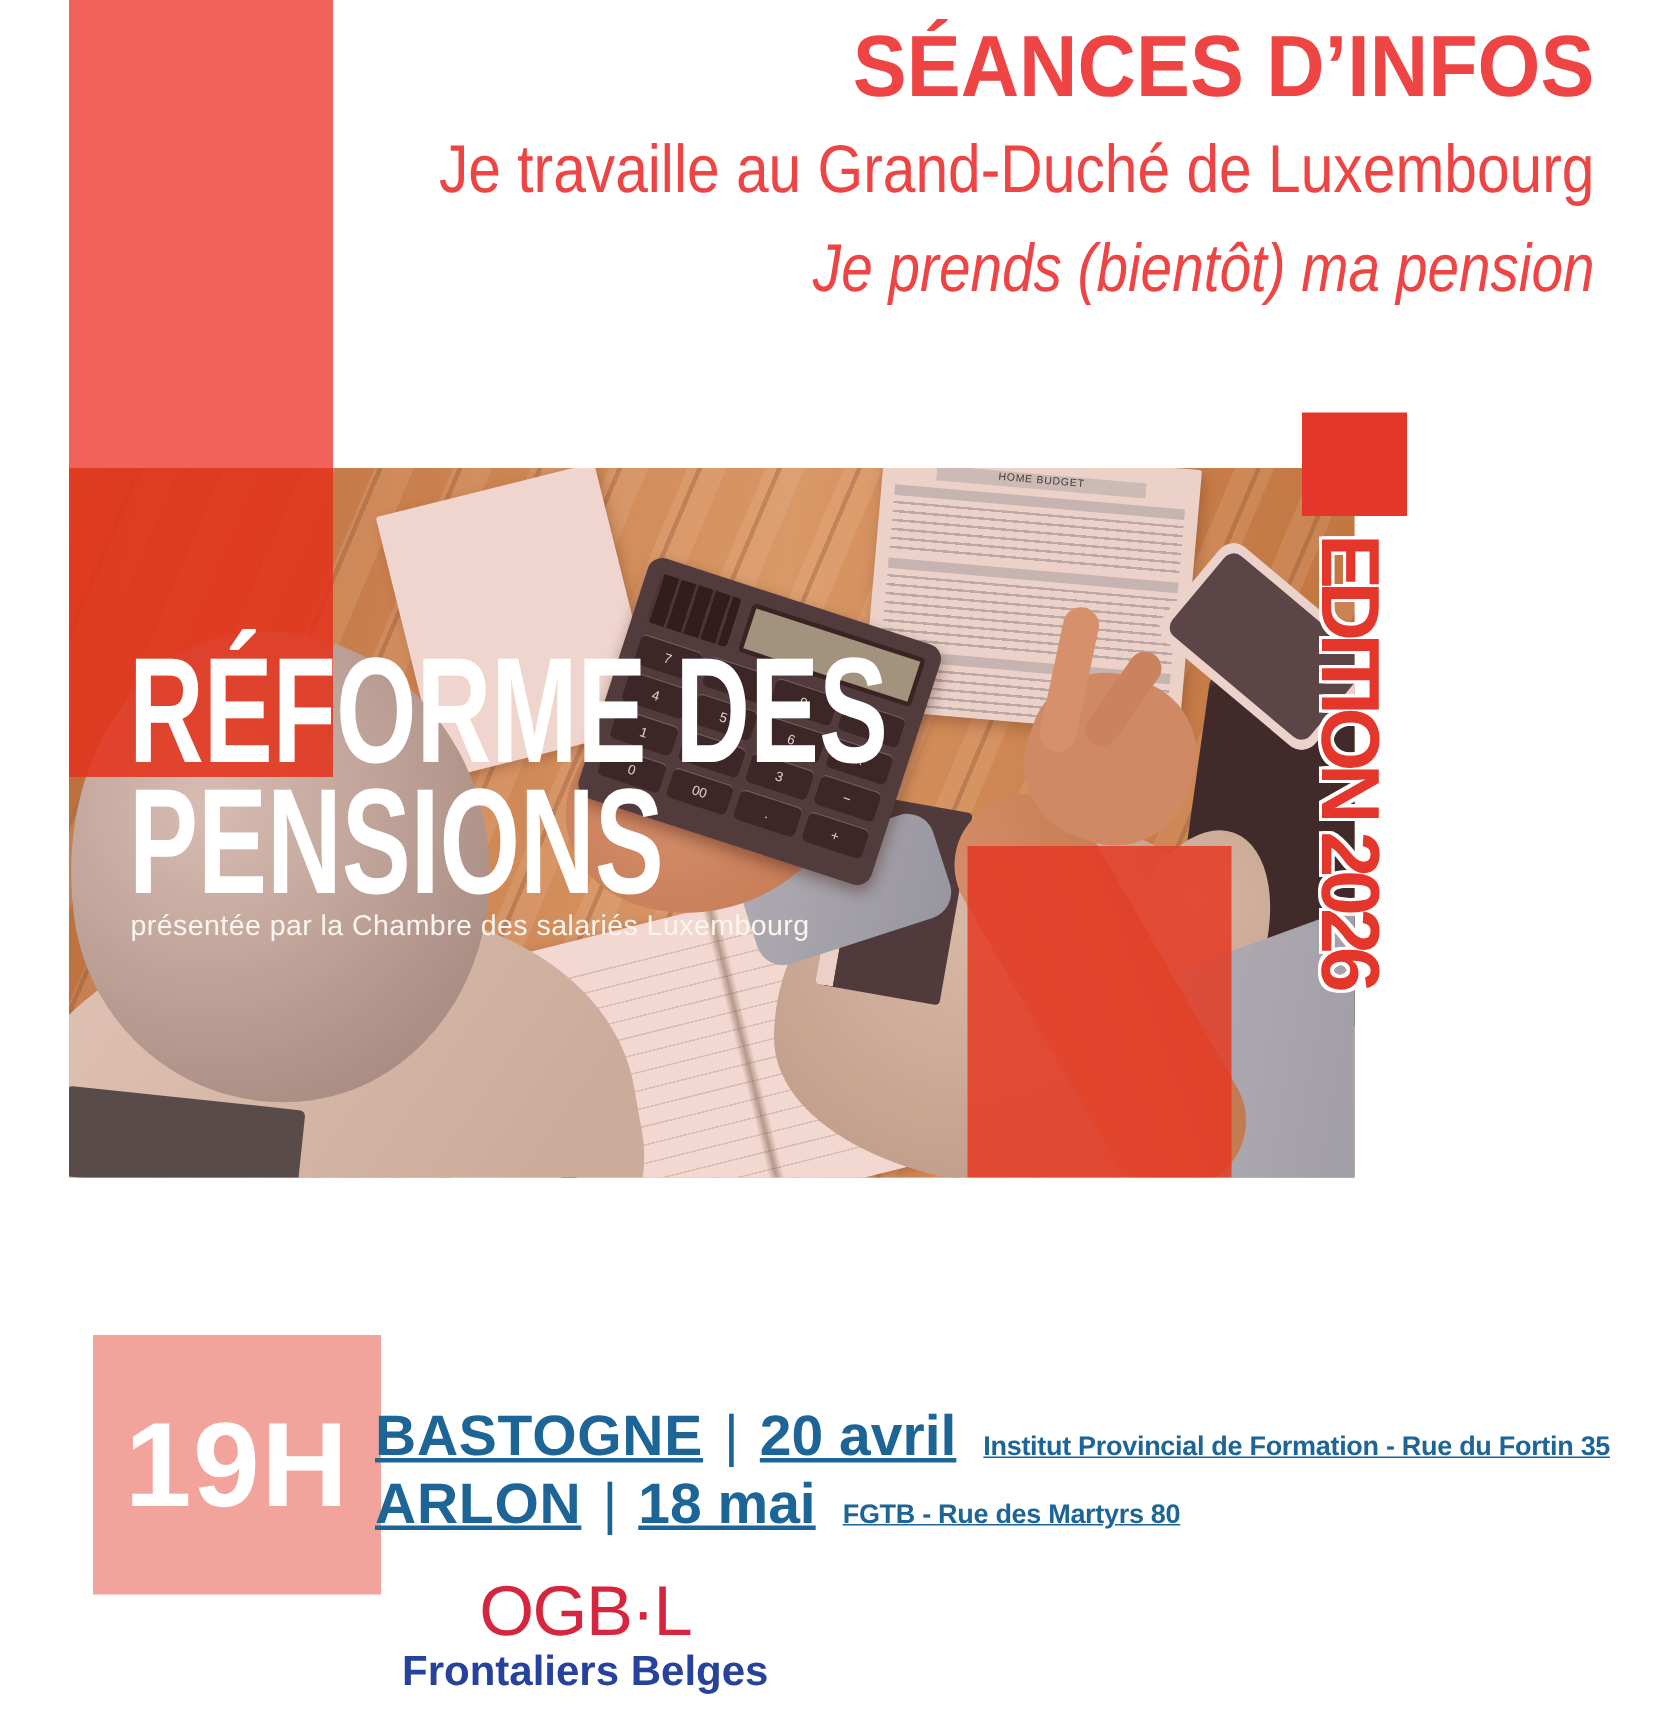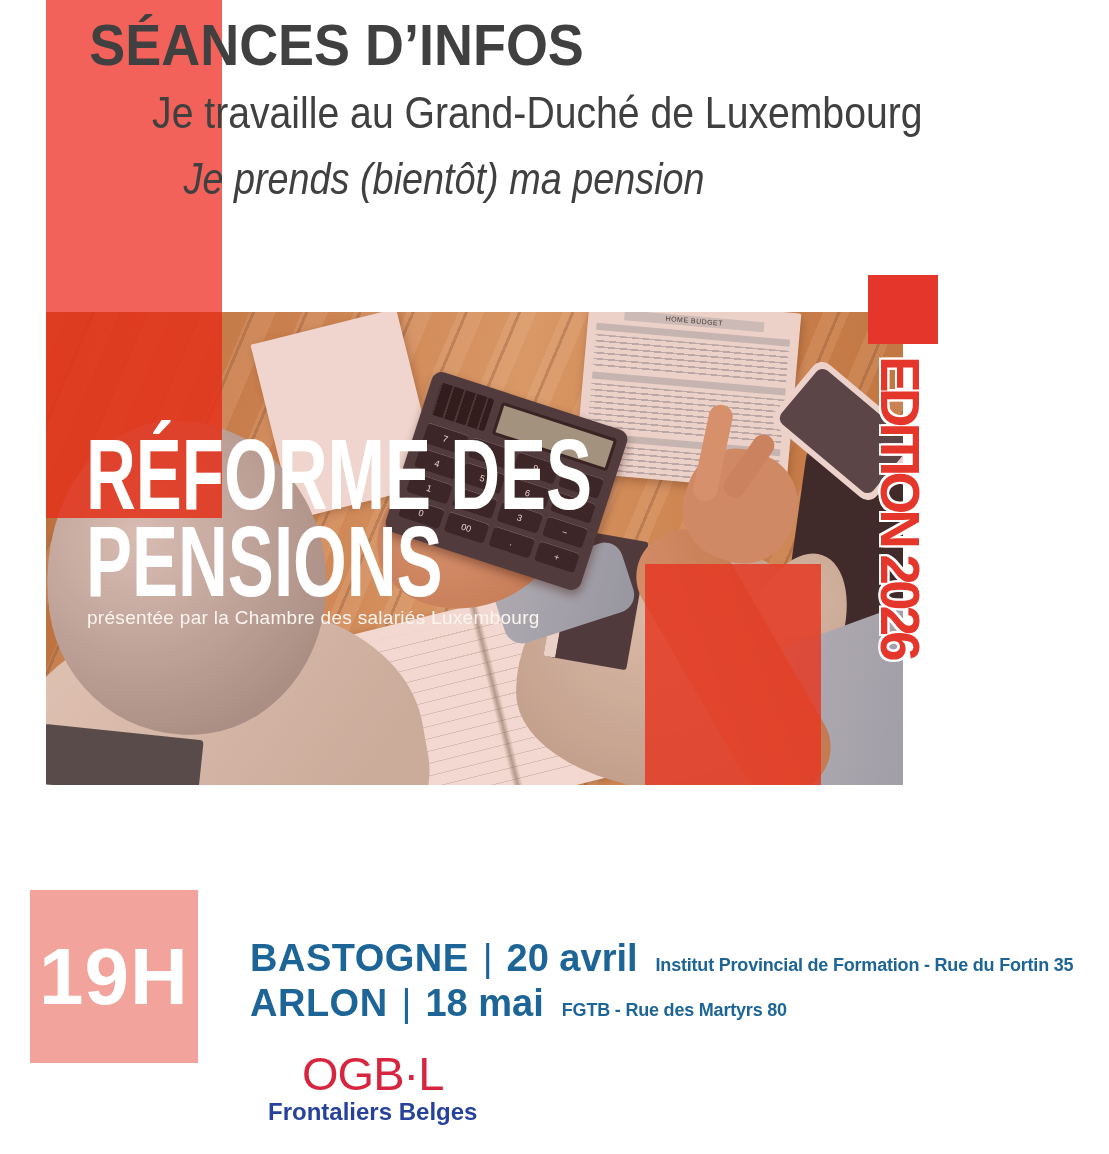--- a/index.html
+++ b/index.html
@@ -5,21 +5,21 @@
   html,body{margin:0;padding:0;background:#ffffff;}
   body{width:1109px;height:1154px;position:relative;overflow:hidden;
        font-family:"Liberation Sans", sans-serif;}
   .abs{position:absolute;}
 
   
   .salmon-rect{left:46px;top:0;width:176px;height:312px;background:#F2625A;z-index:1;}
   .red-square{left:868px;top:275px;width:70px;height:69px;background:#E5362B;z-index:5;}
 
   
-  .header{left:16px;right:46px;top:16px;z-index:4;color:#404040;}
+  .header{left:16px;right:46px;top:16px;text-align:right;z-index:4;color:#ef4444;}
   .header .title{font-size:58px;line-height:1;font-weight:800;letter-spacing:0;
     transform:scaleX(.93);transform-origin:right center;white-space:nowrap;}
   .header .sub1{margin-top:16px;font-size:45px;line-height:1;font-weight:500;
     transform:scaleX(.87);transform-origin:right center;white-space:nowrap;}
   .header .sub2{margin-top:21px;font-size:45px;line-height:1;font-weight:500;font-style:italic;
     transform:scaleX(.84);transform-origin:right center;white-space:nowrap;}
 
   
   .photo{left:46px;top:312px;width:857px;height:473px;overflow:hidden;z-index:2;background:#C98E58;}
   .photo *{position:absolute;}
@@ -88,35 +88,35 @@
   .hero-line1{top:424px;}
   .hero-line2{top:511px;}
   .hero-sub{left:87px;top:607px;color:#FBF5EF;font-size:19px;font-weight:400;letter-spacing:.3px;z-index:3;white-space:nowrap;}
 
   
   .edition{left:872px;top:356px;z-index:6;writing-mode:vertical-rl;text-orientation:mixed;
     color:#E5362B;font-size:55px;font-weight:800;line-height:1;letter-spacing:-5px;white-space:nowrap;
     text-shadow:-2px -2px 0 #fff,2px -2px 0 #fff,-2px 2px 0 #fff,2px 2px 0 #fff,0 -2px 0 #fff,0 2px 0 #fff,-2px 0 0 #fff,2px 0 0 #fff;}
 
   
-  .pink-square{left:30px;top:890px;width:168px;height:173px;background:#F2A39B;
+  .pink-square{left:62px;top:890px;width:192px;height:173px;background:#F2A39B;
     display:flex;align-items:center;justify-content:center;z-index:2;}
   .pink-square .time{color:#fff;font-size:80px;font-weight:800;letter-spacing:1px;}
   .schedule{left:250px;top:937px;z-index:2;color:#1D6597;}
-  .sched-row{display:flex;align-items:baseline;gap:14px;height:38px;}
+  .sched-row{display:flex;align-items:baseline;gap:14px;height:38px;text-decoration:underline;}
   .sched-row + .sched-row{margin-top:7px;}
   .city{font-size:38px;font-weight:800;letter-spacing:.5px;}
   .pipe{font-size:38px;font-weight:400;}
   .date{font-size:38px;font-weight:800;}
   .venue{font-size:18px;font-weight:600;margin-left:4px;letter-spacing:-.2px;}
 
   
   .logo{left:268px;top:1050px;z-index:2;width:max-content;text-align:center;}
   .logo .name{color:#D7253F;font-size:47px;font-weight:400;line-height:1;letter-spacing:-1px;}
-  .logo .tagline{color:#27429C;font-size:24px;font-weight:600;margin-top:1px;}
+  .logo .tagline{color:#27429C;font-size:28px;font-weight:600;margin-top:1px;}
 </style>
 </head>
 <body>
 
 <div class="abs salmon-rect"></div>
 
 <div class="abs header">
   <div class="title">SÉANCES D’INFOS</div>
   <div class="sub1">Je travaille au Grand-Duché de Luxembourg</div>
   <div class="sub2">Je prends (bientôt) ma pension</div>

